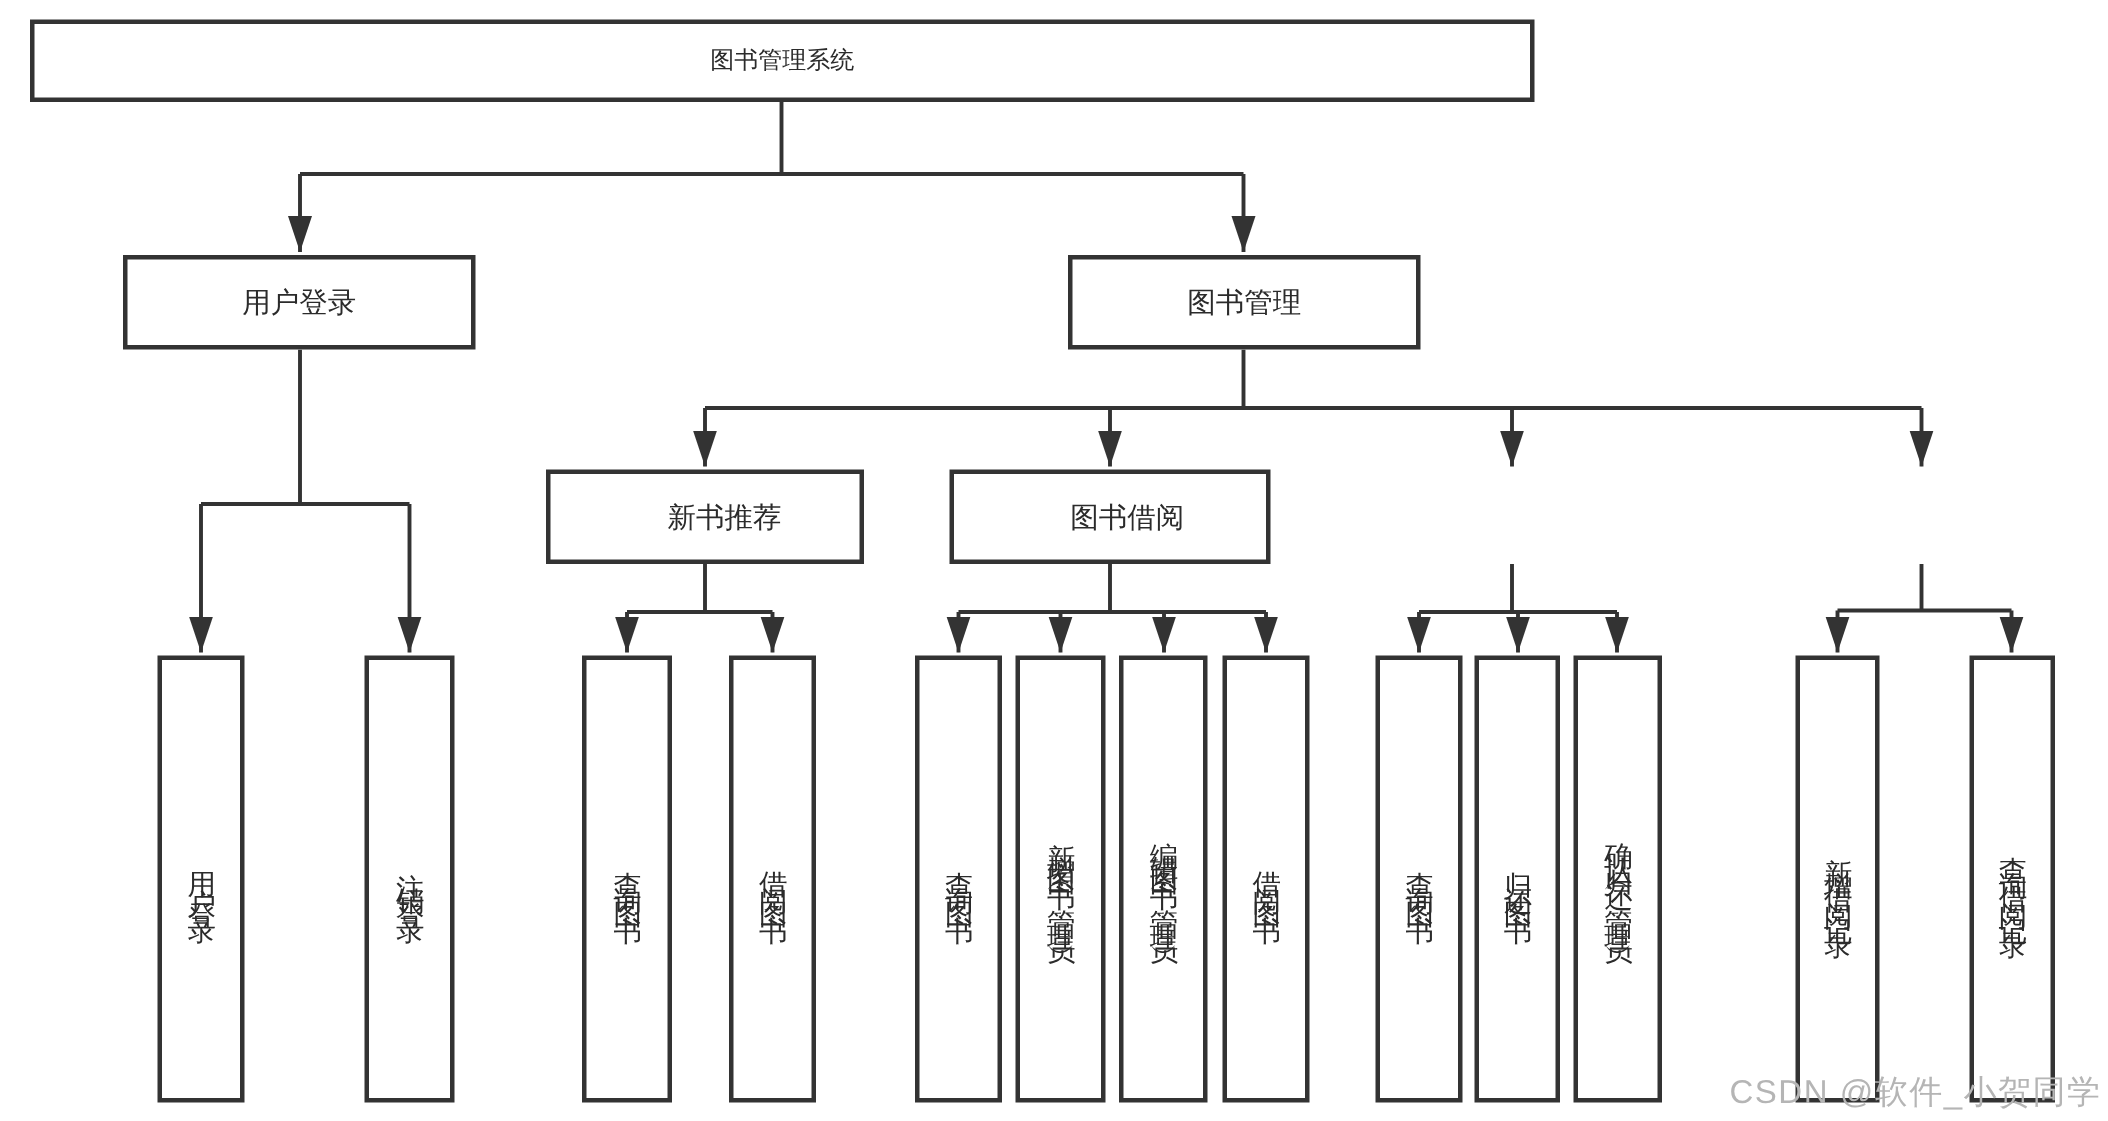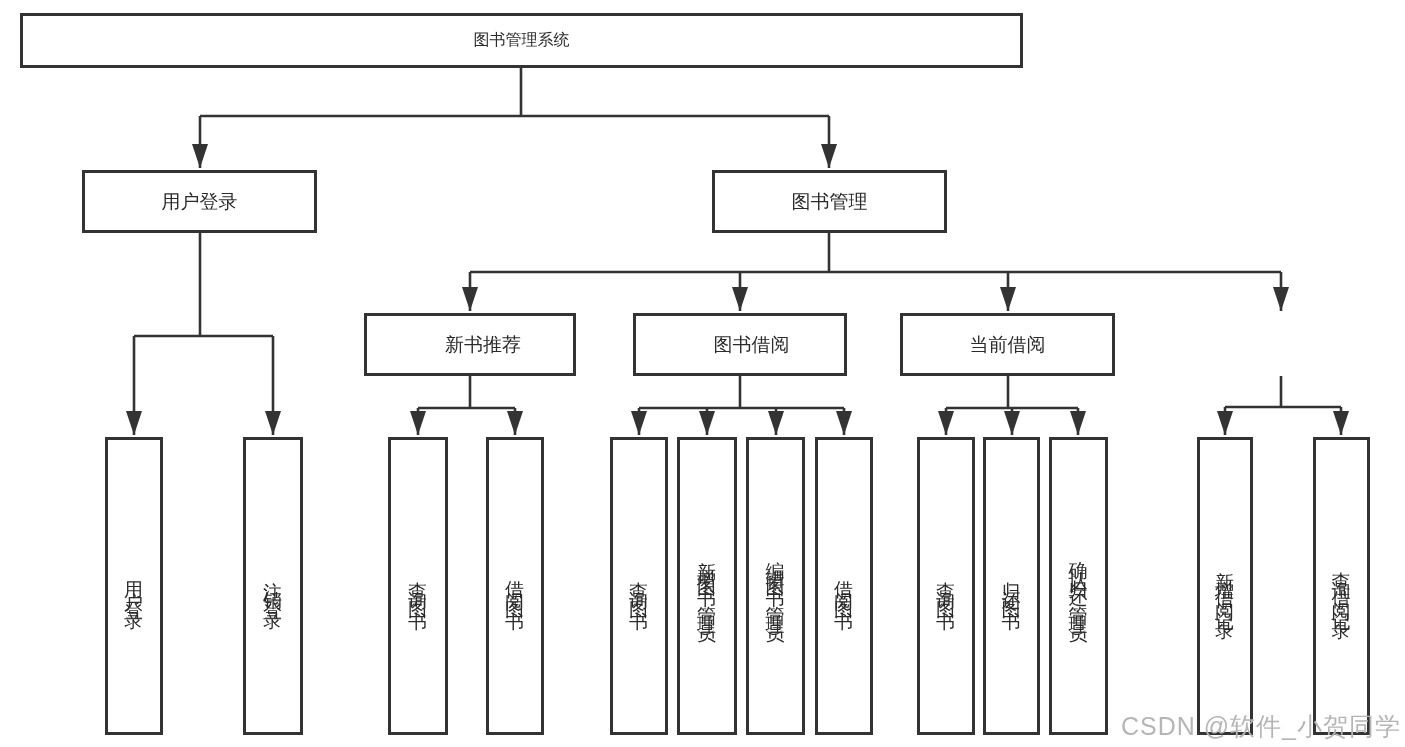--- a/index.html
+++ b/index.html
@@ -24,21 +24,21 @@
     text-orientation:mixed;
     letter-spacing:10px;
     line-height:1;
     white-space:nowrap;
   }
   .vtext.long{letter-spacing:9px;font-size:19px;}
   .watermark{
     position:absolute;
     right:4px;
     bottom:4px;
-    font-size:25px;
+    font-size:22px;
     color:#b5b5b5;
     z-index:5;
     letter-spacing:1px;
     white-space:nowrap;
   }
 </style>
 </head>
 <body>
 
 <div class="canvas">
@@ -103,23 +103,20 @@
   <div class="box" style="left:712px;top:170px;width:235px;height:63px;">
     <span>图书管理</span>
   </div>
 
   <div class="box" style="left:364px;top:313px;width:212px;height:63px;padding-left:26px;">
     <span>新书推荐</span>
   </div>
   <div class="box" style="left:633px;top:313px;width:214px;height:63px;padding-left:23px;">
     <span>图书借阅</span>
   </div>
-  <div class="box" style="left:900px;top:313px;width:215px;height:63px;">
-    <span>当前借阅</span>
-  </div>
 
   <div class="box" style="left:105px;top:437px;width:58px;height:298px;">
     <span class="vtext">用户登录</span>
   </div>
   <div class="box" style="left:243px;top:437px;width:60px;height:298px;">
     <span class="vtext">注销登录</span>
   </div>
 
   <div class="box" style="left:388px;top:437px;width:60px;height:298px;">
     <span class="vtext">查询图书</span>

